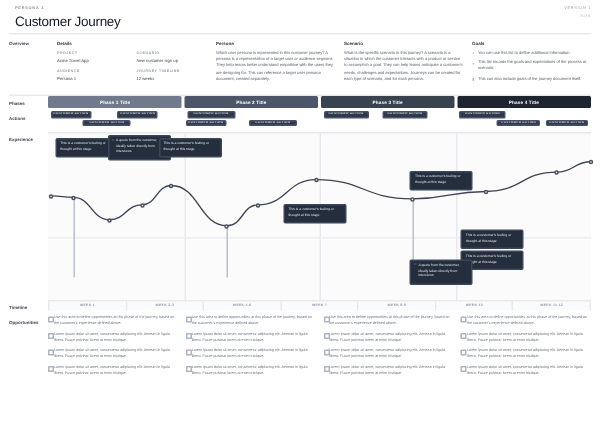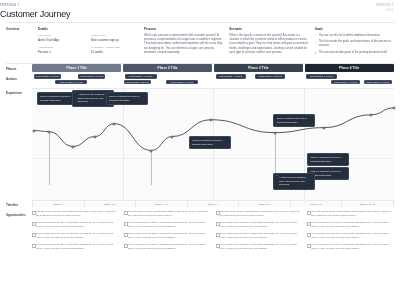--- a/index.html
+++ b/index.html
@@ -8,21 +8,21 @@
     background: #ffffff;
     font-family: "Liberation Sans", sans-serif;
     color: #1e2430;
     overflow: hidden;
   }
   .page { position: relative; width: 400px; height: 287px; }
 
   
   .header {
     display: flex; justify-content: space-between; align-items: flex-start;
-    padding: 4px 6px 3px 0;
+    padding: 4px 6px 3px 10px;
   }
   .eyebrow {
     font-size: 2.6px; letter-spacing: .5px; text-transform: uppercase;
     color: #8d93a1; font-weight: 700; margin-bottom: 1.5px;
   }
   .doc-title { font-size: 9px; font-weight: 400; letter-spacing: -.2px; color: #161b26; }
   .header-right { text-align: right; }
   .hr-line { font-size: 2.6px; letter-spacing: .45px; color: #9aa0ad; text-transform: uppercase; }
   .hr-line + .hr-line { margin-top: 1.5px; color: #b6bbc6; }
 

